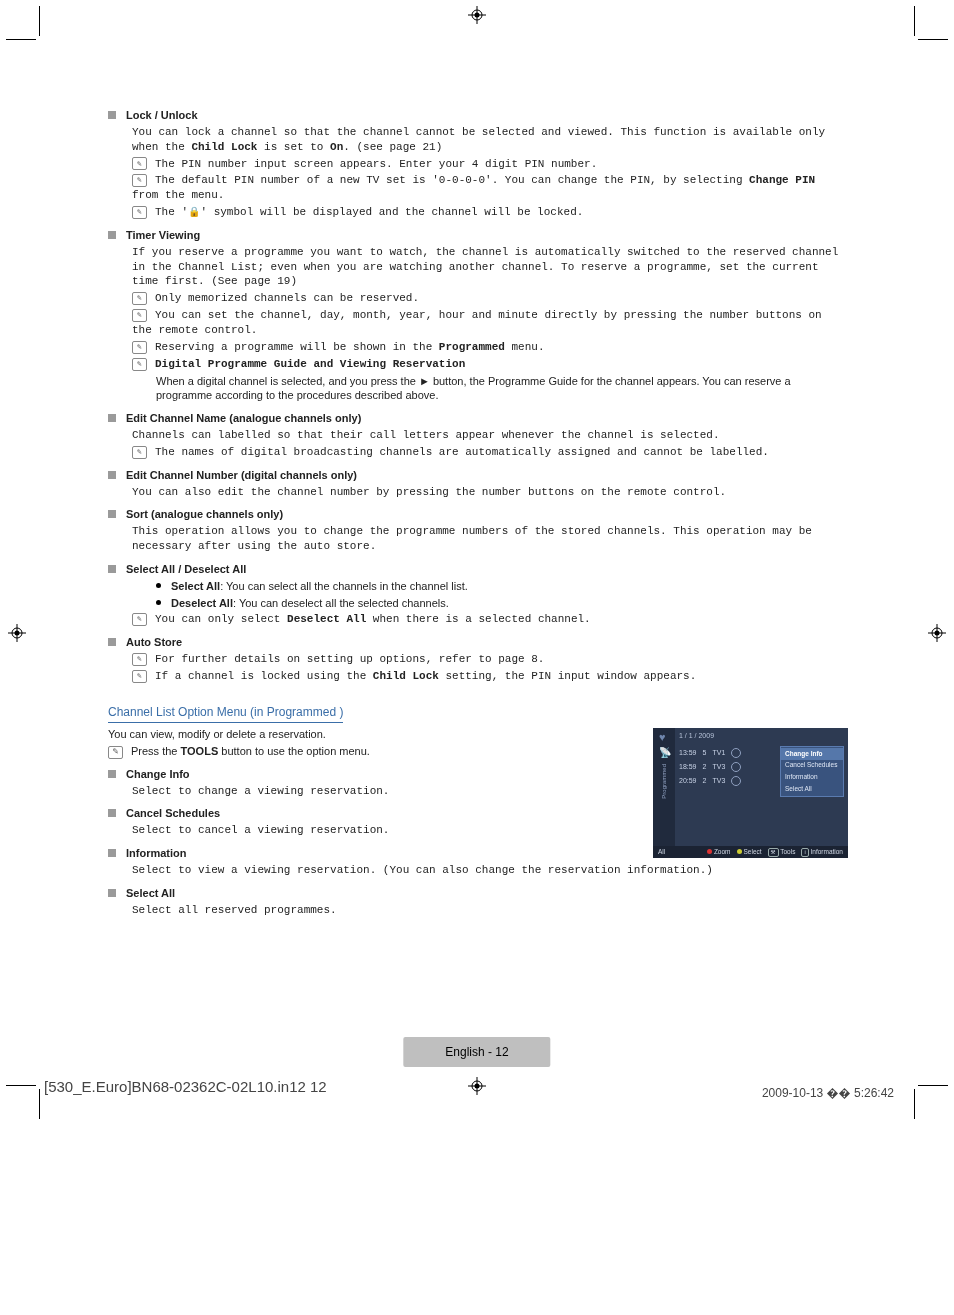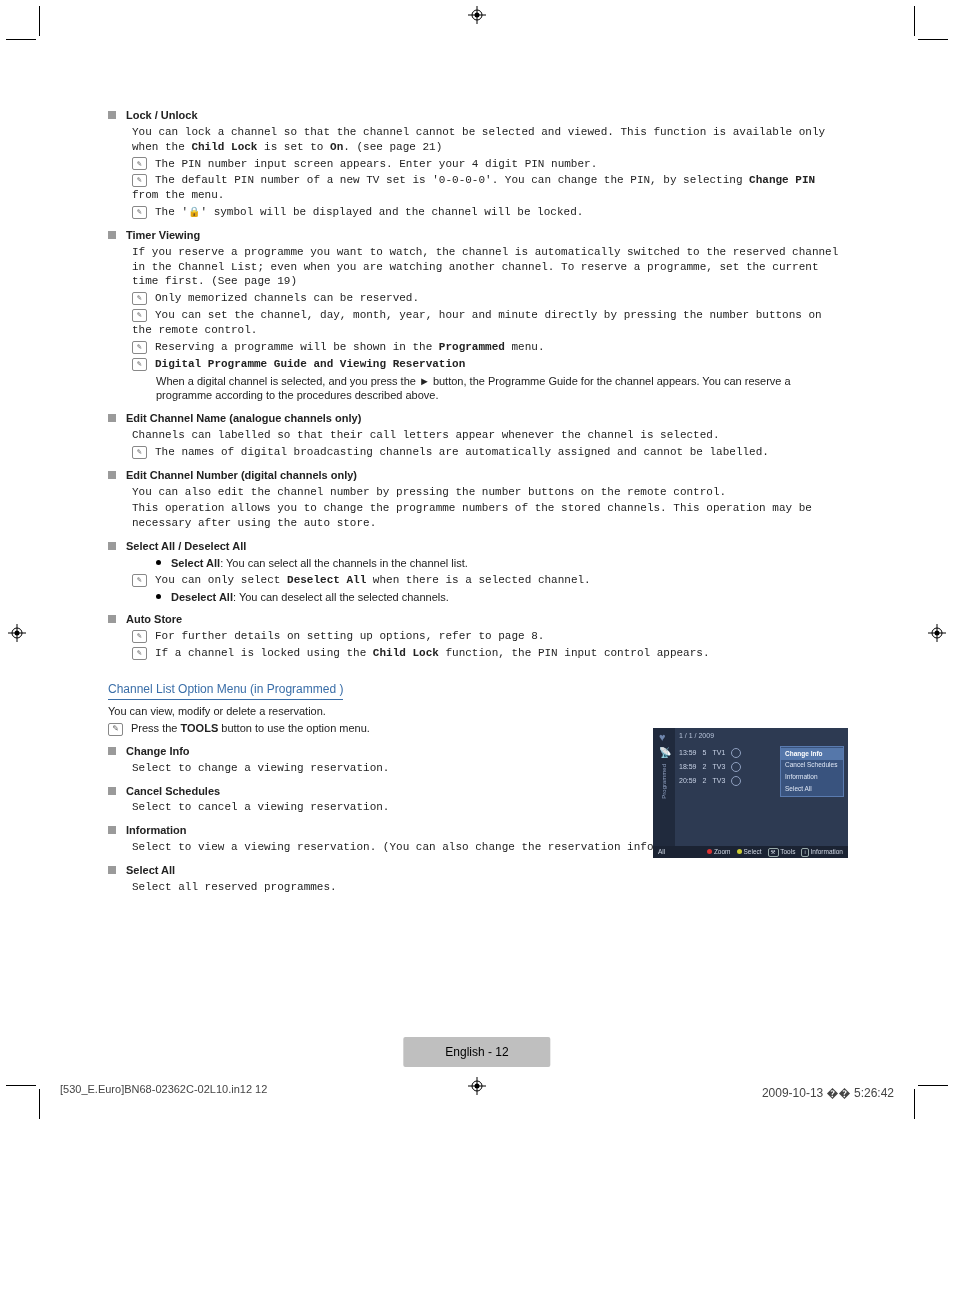--- a/index.html
+++ b/index.html
@@ -222,23 +222,23 @@
     bottom: 58px;
     background: #bfbfbf;
     color: #000;
     font-weight: normal;
     font-size: 12px;
     padding: 8px 42px;
     border-radius: 2px;
   }
   .footer-left {
     position: absolute;
-    left: 60px;
+    left: 44px;
     bottom: 30px;
-    font-size: 11px;
+    font-size: 15px;
     color: #444;
     margin-top: 20px;
   }
   .footer-right {
     position: absolute;
     right: 60px;
     bottom: 24px;
     font-size: 12px;
     color: #444;
   }
@@ -321,36 +321,39 @@
     <div class="p indent1">Channels can labelled so that their call letters appear whenever the channel is selected.</div>
     <div class="p indent1"><span class="note-icon">✎</span><span>The names of digital broadcasting channels are automatically assigned and cannot be labelled.</span></div>
 
     
     <div class="heading">
       <span class="sq"></span><span>Edit Channel Number (digital channels only)</span>
     </div>
     <div class="p indent1">You can also edit the channel number by pressing the number buttons on the remote control.</div>
 
     
+    <div class="heading">
+      <span class="sq"></span><span>Sort (analogue channels only)</span>
+    </div>
     <div class="p indent1">This operation allows you to change the programme numbers of the stored channels. This operation may be necessary after using the auto store.</div>
 
     
     <div class="heading">
       <span class="sq"></span><span>Select All / Deselect All</span>
     </div>
     <div class="p indent2"><span class="bullet"></span><b>Select All</b><span>: You can select all the channels in the channel list.</span></div>
+    <div class="p indent2"><span class="bullet"></span><b>Deselect All</b><span>: You can deselect all the selected channels.</span></div>
     <div class="p indent1"><span class="note-icon">✎</span><span>You can only select </span><b>Deselect All</b><span> when there is a selected channel.</span></div>
-    <div class="p indent2"><span class="bullet"></span><b>Deselect All</b><span>: You can deselect all the selected channels.</span></div>
 
     
     <div class="heading">
       <span class="sq"></span><span>Auto Store</span>
     </div>
     <div class="p indent1"><span class="note-icon">✎</span><span>For further details on setting up options, refer to page 8.</span></div>
-    <div class="p indent1"><span class="note-icon">✎</span><span>If a channel is locked using the </span><b>Child Lock</b><span> function, the PIN input control appears.</span></div>
+    <div class="p indent1"><span class="note-icon">✎</span><span>If a channel is locked using the </span><b>Child Lock</b><span> setting, the PIN input window appears.</span></div>
 
     
     <div class="section-title">Channel List Option Menu (in Programmed )</div>
 
     <div class="p mt4">You can view, modify or delete a reservation.</div>
     <div class="p"><span class="note-icon">✎</span><span>Press the </span><b>TOOLS</b><span> button to use the option menu.</span></div>
 
     <div class="heading">
       <span class="sq"></span><span>Change Info</span>
     </div>

